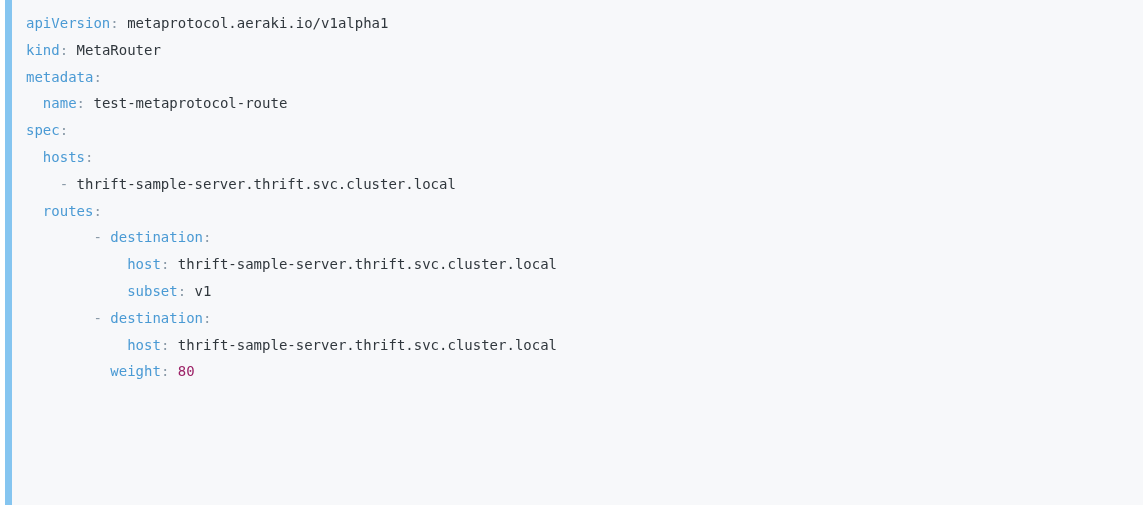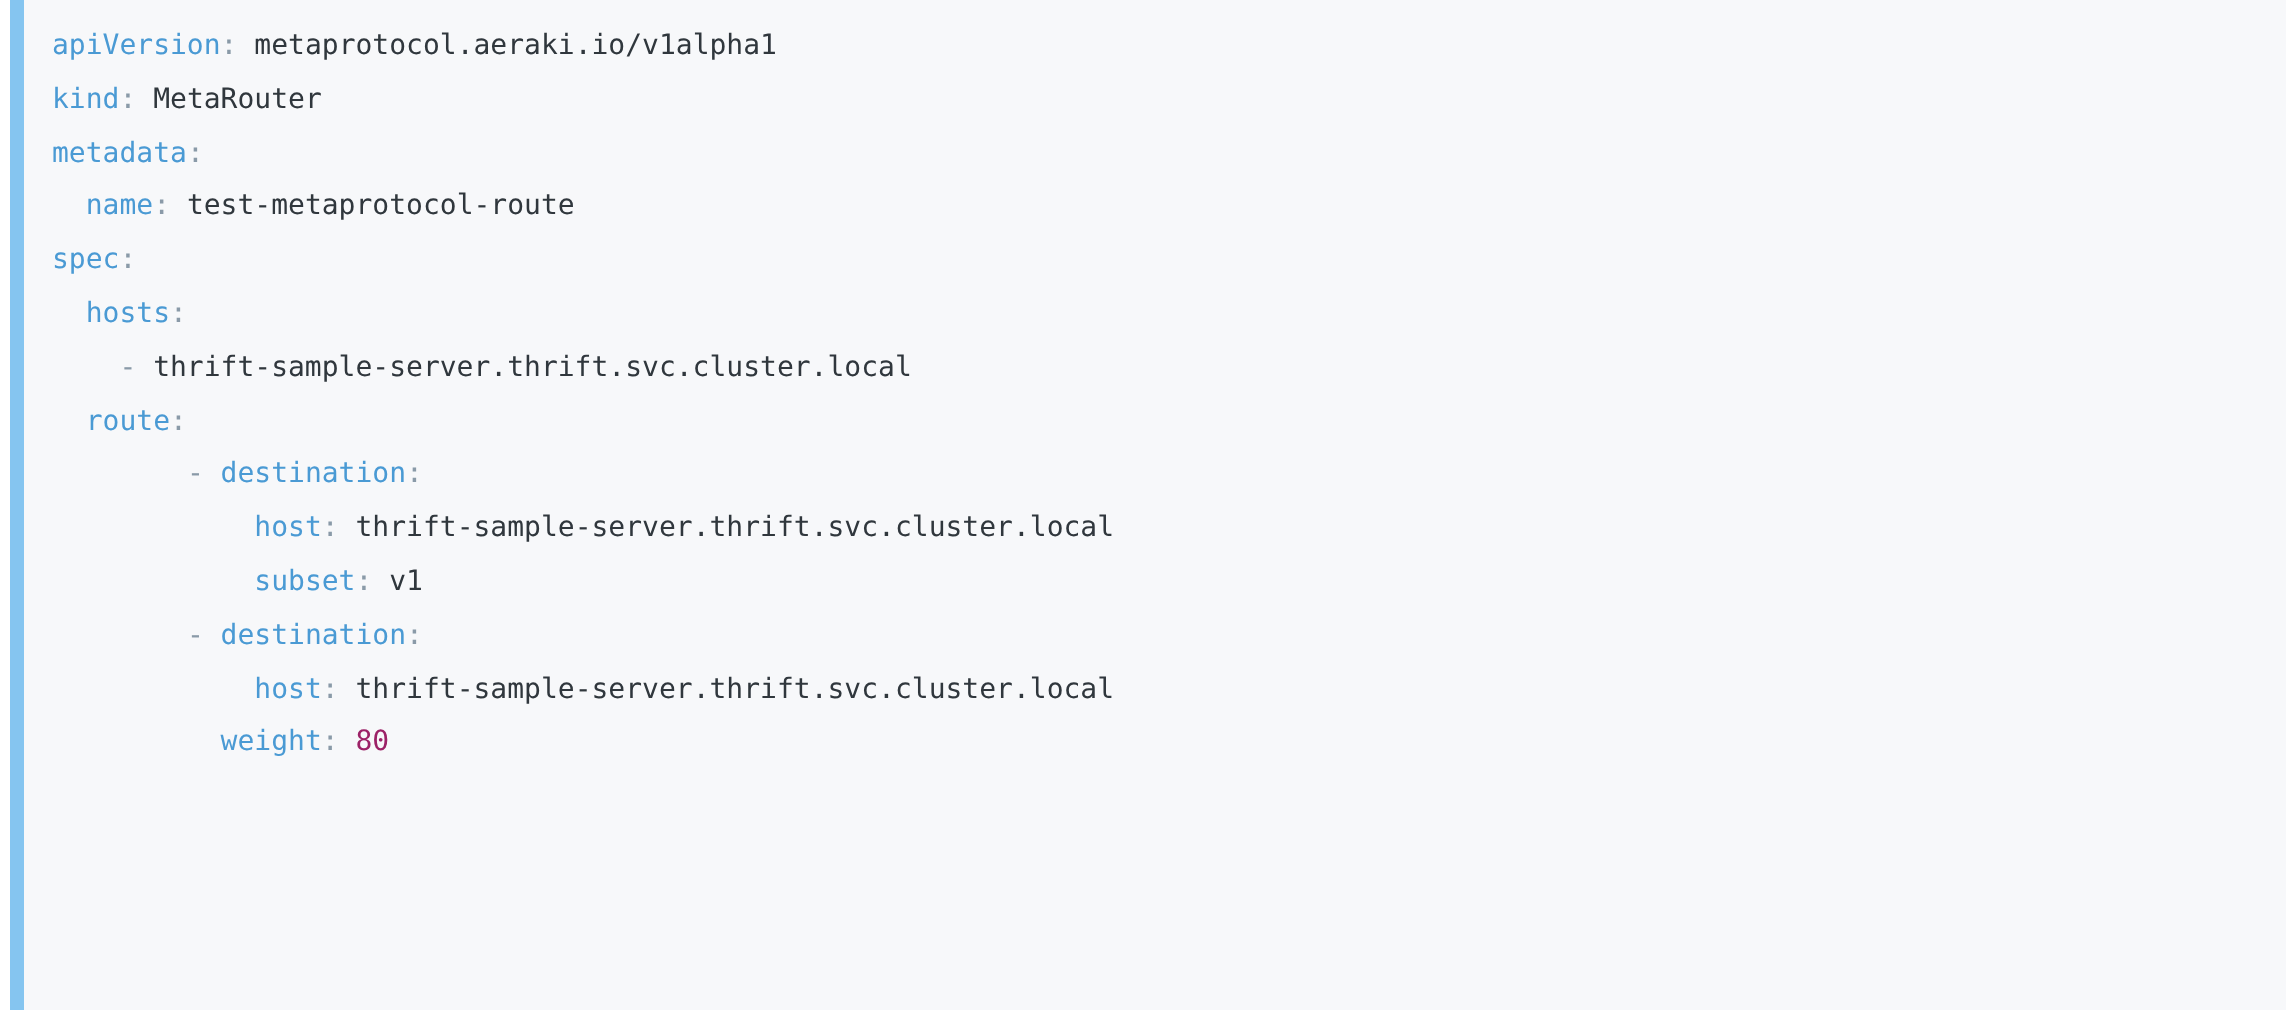--- a/index.html
+++ b/index.html
@@ -51,21 +51,21 @@
 
 <div class="code-block">
   <div class="code-inner" id="code-content">
       <div class="code-line"><span class="tok-key">apiVersion</span><span class="tok-punct">:</span><span class="tok-plain"> </span><span class="tok-str">metaprotocol.aeraki.io/v1alpha1</span></div>
       <div class="code-line"><span class="tok-key">kind</span><span class="tok-punct">:</span><span class="tok-plain"> </span><span class="tok-str">MetaRouter</span></div>
       <div class="code-line"><span class="tok-key">metadata</span><span class="tok-punct">:</span></div>
       <div class="code-line"><span class="tok-plain">  </span><span class="tok-key">name</span><span class="tok-punct">:</span><span class="tok-plain"> </span><span class="tok-str">test-metaprotocol-route</span></div>
       <div class="code-line"><span class="tok-key">spec</span><span class="tok-punct">:</span></div>
       <div class="code-line"><span class="tok-plain">  </span><span class="tok-key">hosts</span><span class="tok-punct">:</span></div>
       <div class="code-line"><span class="tok-plain">    </span><span class="tok-dash">- </span><span class="tok-str">thrift-sample-server.thrift.svc.cluster.local</span></div>
-      <div class="code-line"><span class="tok-plain">  </span><span class="tok-key">route</span><span class="tok-punct">:</span></div>
+      <div class="code-line"><span class="tok-plain">  </span><span class="tok-key">routes</span><span class="tok-punct">:</span></div>
       <div class="code-line"><span class="tok-plain">        </span><span class="tok-dash">- </span><span class="tok-key">destination</span><span class="tok-punct">:</span></div>
       <div class="code-line"><span class="tok-plain">            </span><span class="tok-key">host</span><span class="tok-punct">:</span><span class="tok-plain"> </span><span class="tok-str">thrift-sample-server.thrift.svc.cluster.local</span></div>
       <div class="code-line"><span class="tok-plain">            </span><span class="tok-key">subset</span><span class="tok-punct">:</span><span class="tok-plain"> </span><span class="tok-str">v1</span></div>
       <div class="code-line"><span class="tok-plain">        </span><span class="tok-dash">- </span><span class="tok-key">destination</span><span class="tok-punct">:</span></div>
       <div class="code-line"><span class="tok-plain">            </span><span class="tok-key">host</span><span class="tok-punct">:</span><span class="tok-plain"> </span><span class="tok-str">thrift-sample-server.thrift.svc.cluster.local</span></div>
       <div class="code-line"><span class="tok-plain">          </span><span class="tok-key">weight</span><span class="tok-punct">:</span><span class="tok-plain"> </span><span class="tok-num">80</span></div>
     </div>
 </div>
 
 </body></html>

